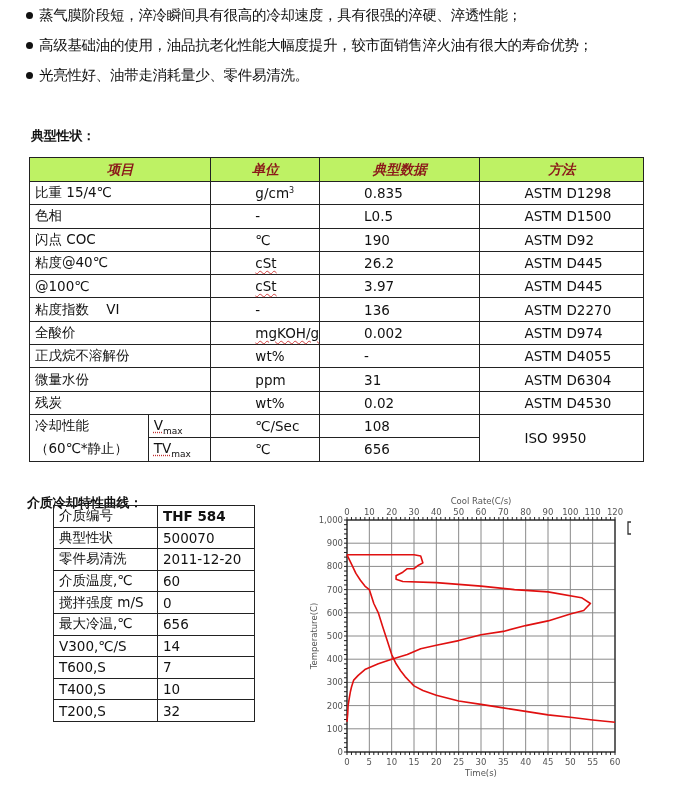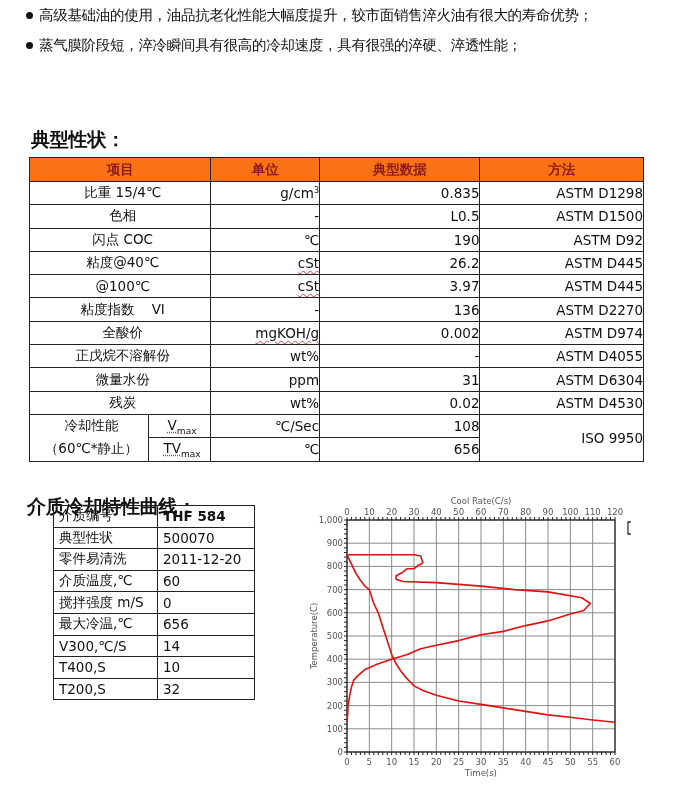--- a/index.html
+++ b/index.html
@@ -1,45 +1,46 @@
 <!DOCTYPE html>
 <html><head>
 <meta charset="utf-8">
 <style>
   html, body { margin: 0; padding: 0; background: #ffffff; }
   body { width: 674px; height: 805px; position: relative; overflow: hidden;
          font-family: "DejaVu Sans", "Liberation Sans", sans-serif; color: #111; }
   .bullets { position: absolute; left: 22px; top: 4px; width: 650px; }
   .bullet { height: 30px; line-height: 22px; font-size: 14.5px; white-space: nowrap; letter-spacing: -0.3px; }
   .bullet .dot { display: inline-block; width: 7px; height: 7px; border-radius: 50%; background: #111; margin: 0 6px 1px 4px; vertical-align: middle; }
-  .section-title { position: absolute; font-weight: bold; font-size: 19px; letter-spacing: -0.2px; }
+  .section-title { position: absolute; font-weight: bold; font-size: 13px; letter-spacing: -0.2px; }
   table { border-collapse: collapse; position: absolute; font-size: 13.5px; }
   td, th { border: 1px solid #222; padding: 0; }
   .props { left: 29px; top: 157px; width: 615px; }
-  .props th { background: #f97316; color: #8b1a1a; font-weight: bold; height: 23px; font-size: 13.5px; }
+  .props th { background: #bef264; color: #8b1a1a; font-weight: bold; height: 23px; font-size: 13.5px; font-style: italic; }
   .props td { height: 22.3px; }
-  .props td.c { text-align: right; padding-left: 44px; }
-  .props td.l { padding-left: 5px; text-align: center; }
+  .props td.c { text-align: left; padding-left: 44px; }
+  .props td.l { padding-left: 5px; }
   .wavy { text-decoration: underline wavy #d04040; text-decoration-thickness: 1px; text-underline-offset: 2px; }
   .dotted { text-decoration: underline dotted #c03030; text-underline-offset: 2px; margin-top: 16px; }
   sub { font-size: 9px; }
   sup { font-size: 8px; }
   .media { left: 53px; top: 505px; width: 202px; font-size: 13.5px; }
   .media td { height: 20.6px; padding-left: 5px; }
   .media td.k { width: 98px; }
   .media td.b { font-weight: bold; }
   .chart { position: absolute; left: 296px; top: 490px; width: 378px; height: 300px; }
   .chart text { font-family: "DejaVu Sans", sans-serif; fill: #555; }
 </style>
 </head>
 <body>
 
 <div class="bullets">
+  <div class="bullet"><span class="dot"></span><span>蒸气膜阶段短，淬冷瞬间具有很高的冷却速度，具有很强的淬硬、淬透性能；</span></div>
   <div class="bullet"><span class="dot"></span><span>高级基础油的使用，油品抗老化性能大幅度提升，较市面销售淬火油有很大的寿命优势；</span></div>
-  <div class="bullet"><span class="dot"></span><span>蒸气膜阶段短，淬冷瞬间具有很高的冷却速度，具有很强的淬硬、淬透性能；</span></div>
+  <div class="bullet"><span class="dot"></span><span>光亮性好、油带走消耗量少、零件易清洗。</span></div>
 </div>
 
 <div class="section-title" style="left:31px; top:127px;">典型性状：</div>
 
 <table class="props">
   <colgroup>
     <col style="width:120px">
       <col style="width:63px">
       <col style="width:105px">
       <col style="width:162px">
@@ -152,20 +153,24 @@
         <td class="k">搅拌强度 m/S</td>
         <td>0</td>
       </tr>
   <tr>
         <td class="k">最大冷温,℃</td>
         <td>656</td>
       </tr>
   <tr>
         <td class="k">V300,℃/S</td>
         <td>14</td>
+      </tr>
+  <tr>
+        <td class="k">T600,S</td>
+        <td>7</td>
       </tr>
   <tr>
         <td class="k">T400,S</td>
         <td>10</td>
       </tr>
   <tr>
         <td class="k">T200,S</td>
         <td>32</td>
       </tr>
 </tbody>

